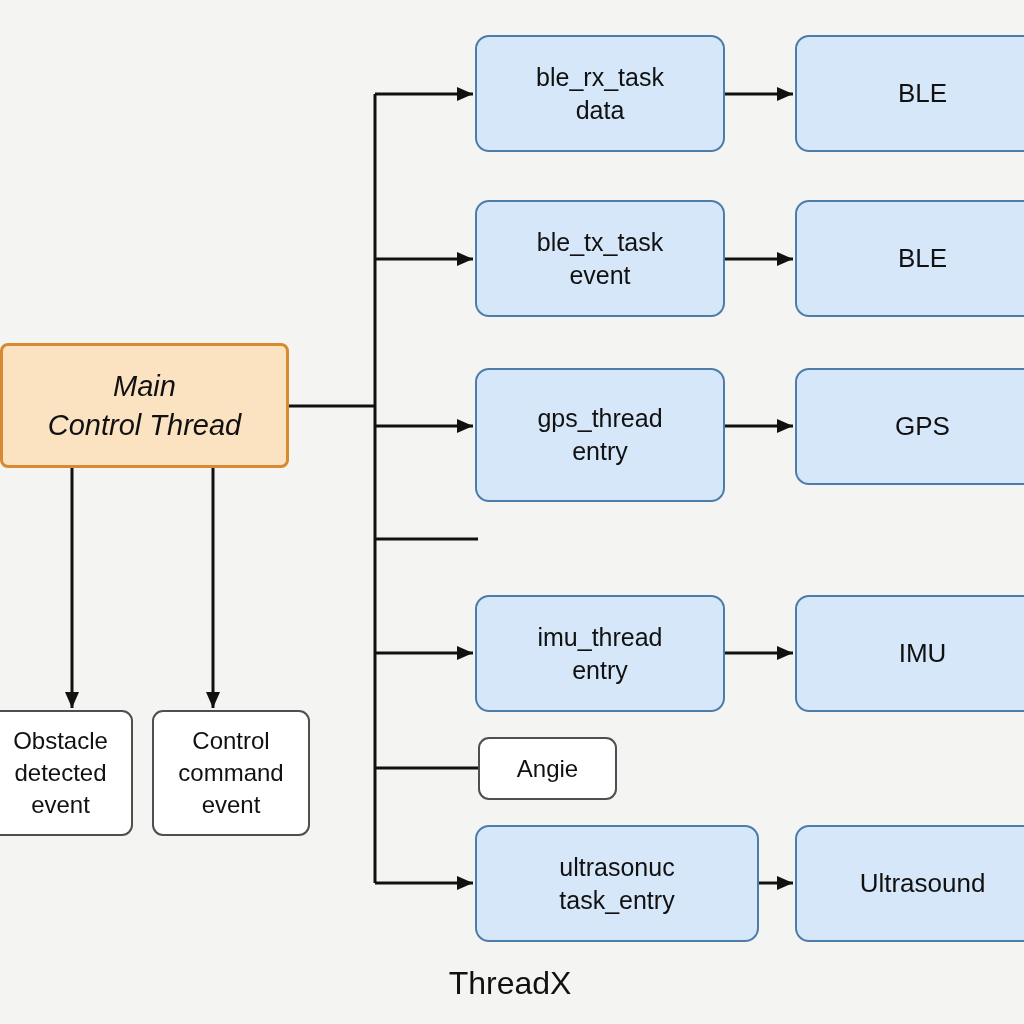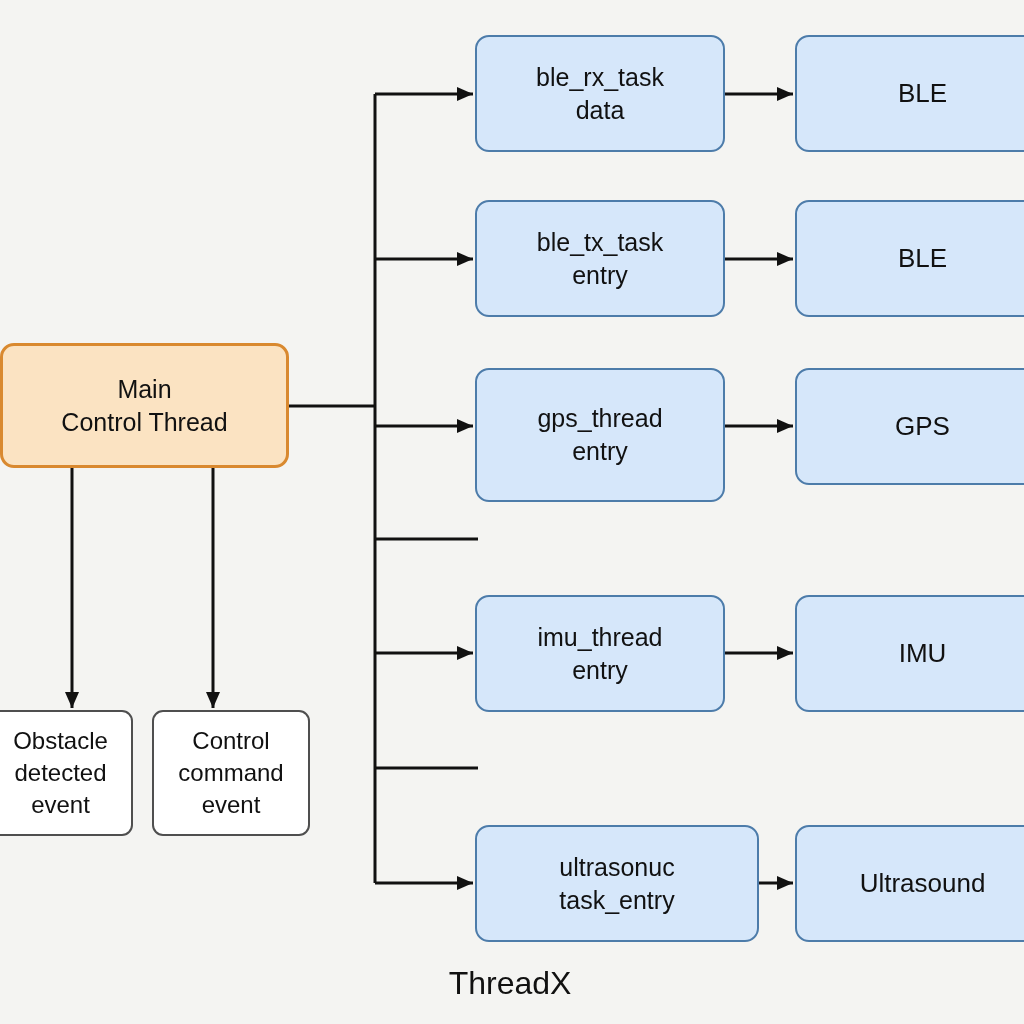--- a/index.html
+++ b/index.html
@@ -40,22 +40,23 @@
   }
   .peripheral {
     background: var(--task-fill, #d6e7fa);
     border: 2.5px solid var(--task-border, #4d7caa);
     border-radius: 14px;
     font-size: 26px;
   }
   .main-node {
     background: var(--main-fill, #fbe3c2);
     border: 3px solid var(--main-border, #d9892f);
-    border-radius: 14px;
-    font-size: 25px;
+    border-radius: 8px;
+    font-size: 29px;
+    font-style: italic;
   }
   .plain {
     background: var(--plain-fill, #ffffff);
     border: 2.5px solid var(--plain-border, #4f4f4f);
     border-radius: 11px;
     font-size: 24px;
   }
   .caption {
     position: absolute;
     z-index: 2;
@@ -106,28 +107,29 @@
   <div class="node plain" style="left:-12px; top:710px; width:145px; height:126px;">Obstacle
 detected
 event</div>
   <div class="node plain" style="left:152px; top:710px; width:158px; height:126px;">Control
 command
 event</div>
 
   <div class="node task" style="left:475px; top:35px; width:250px; height:117px;">ble_rx_task
 data</div>
   <div class="node task" style="left:475px; top:200px; width:250px; height:117px;">ble_tx_task
-entry</div>
+event</div>
   <div class="node task" style="left:475px; top:368px; width:250px; height:134px;text-align:center;">gps_thread
 entry</div>
   <div class="node task" style="left:475px; top:595px; width:250px; height:117px;">imu_thread
 entry</div>
   <div class="node task" style="left:475px; top:825px; width:284px; height:117px;">ultrasonuc
 task_entry</div>
 
+  <div class="node plain" style="left:478px; top:737px; width:139px; height:63px;">Angie</div>
 
   <div class="node peripheral" style="left:795px; top:35px; width:255px; height:117px;">BLE</div>
   <div class="node peripheral" style="left:795px; top:200px; width:255px; height:117px;">BLE</div>
   <div class="node peripheral" style="left:795px; top:368px; width:255px; height:117px;">GPS</div>
   <div class="node peripheral" style="left:795px; top:595px; width:255px; height:117px;">IMU</div>
   <div class="node peripheral" style="left:795px; top:825px; width:255px; height:117px;">Ultrasound</div>
 
   <div class="caption" style="left:420px; top:965px; width:180px;">ThreadX</div>
 
 </div>

